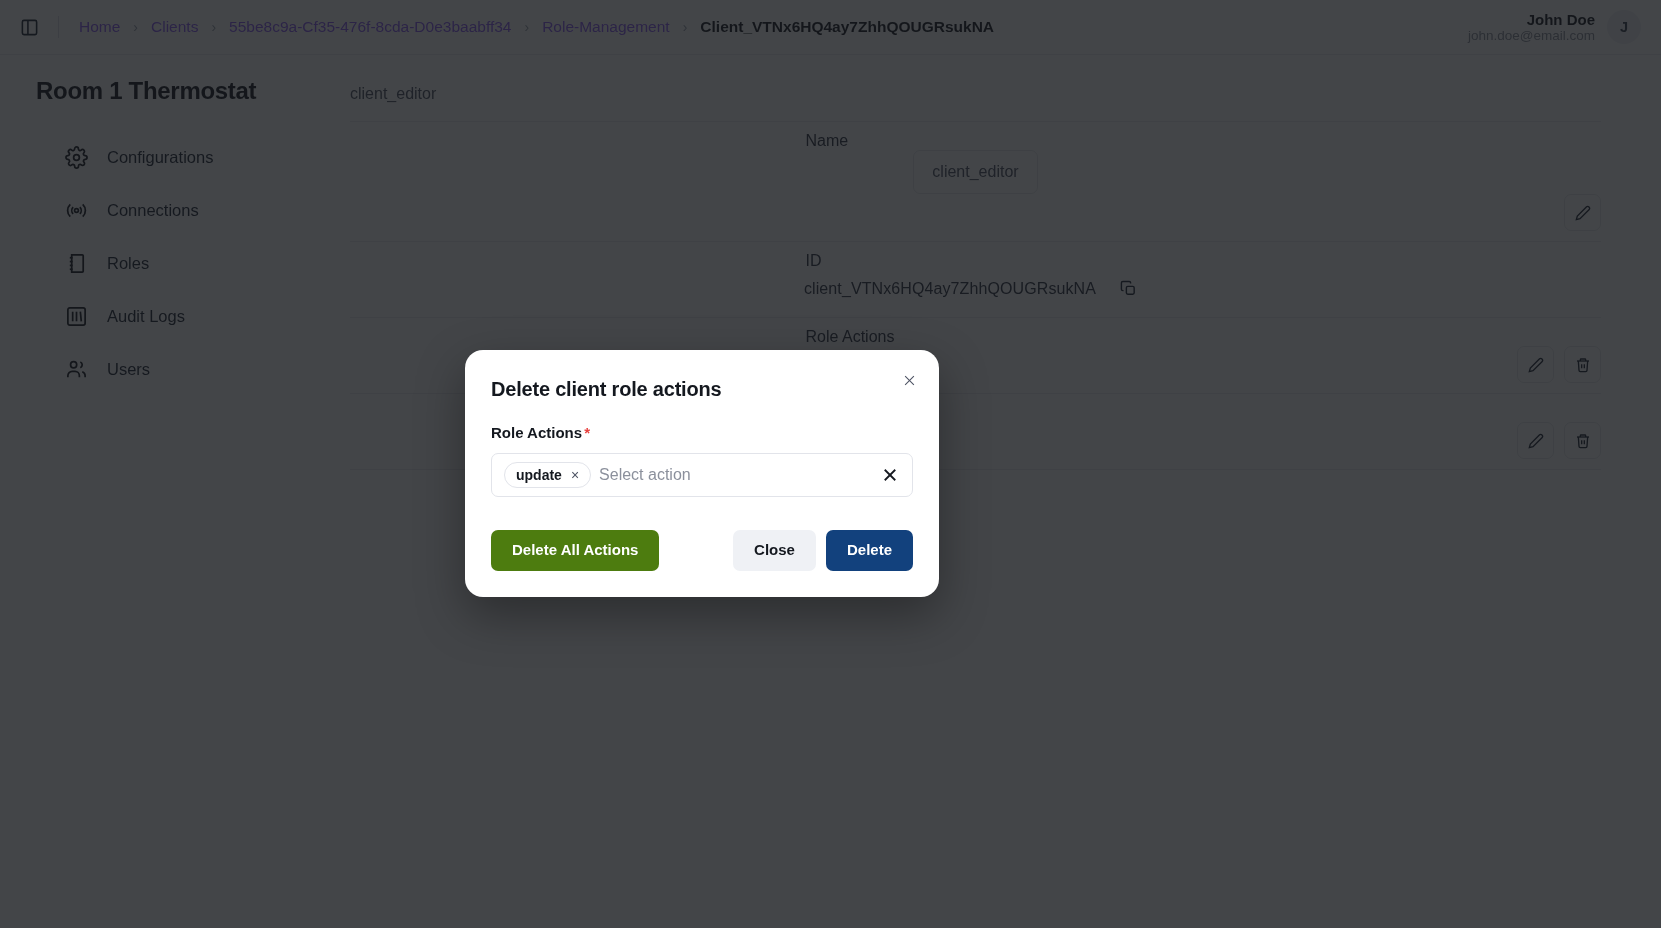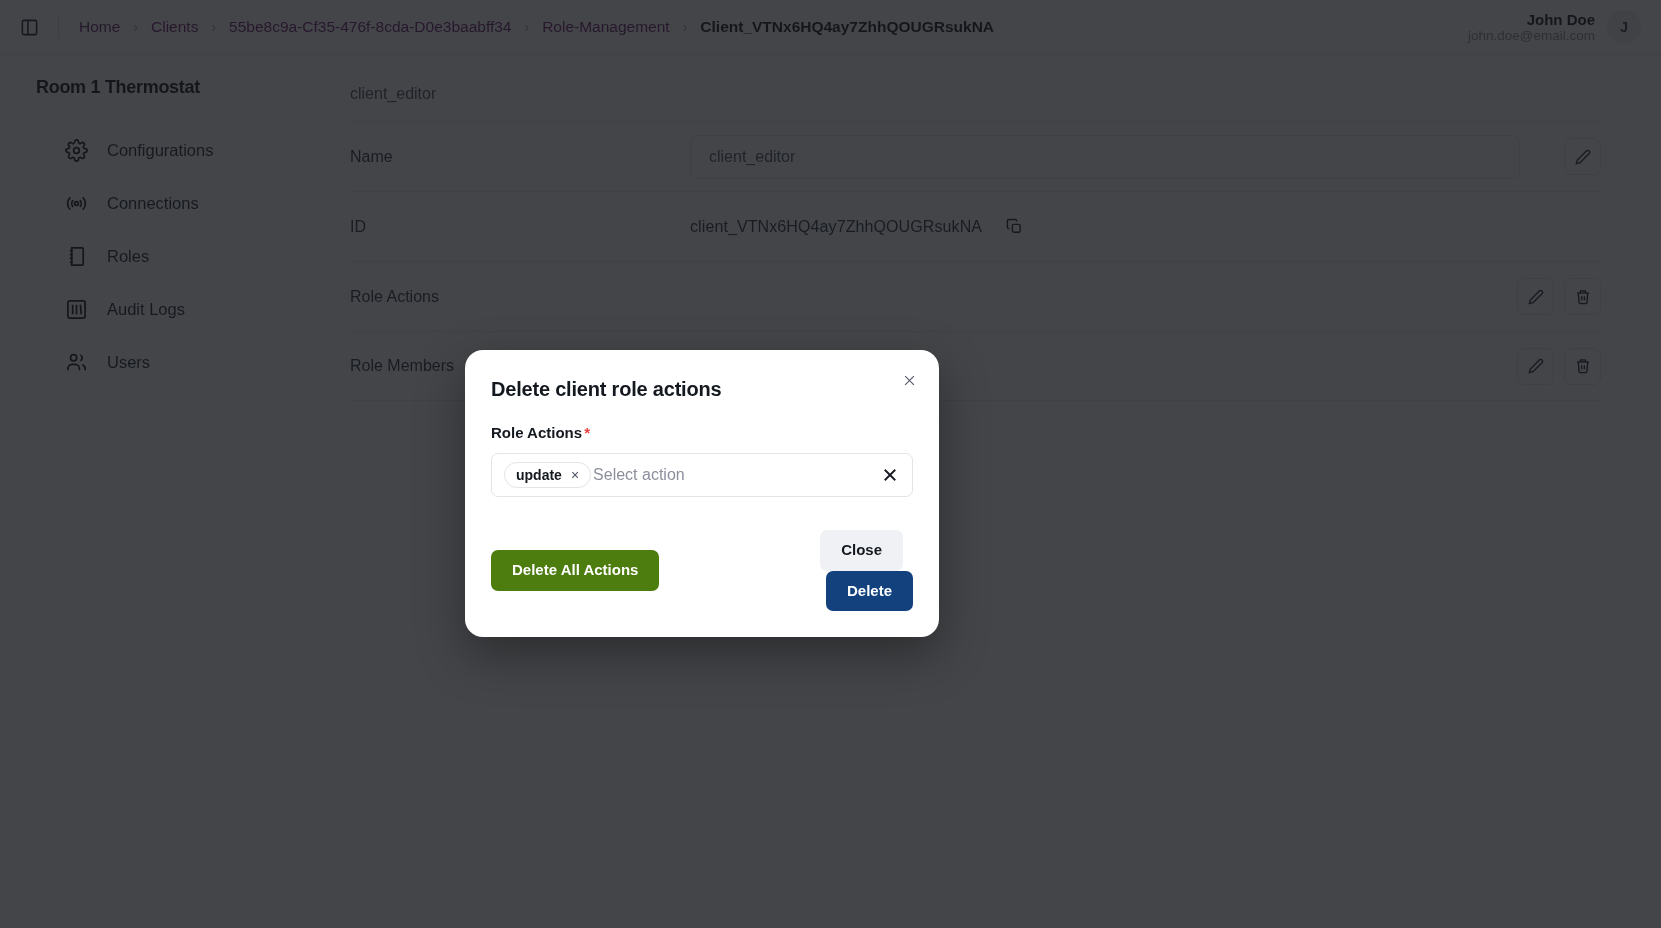--- a/index.html
+++ b/index.html
@@ -50,21 +50,21 @@
   }
   .breadcrumb {
     display: flex;
     align-items: center;
     font-size: 15.5px;
     gap: 2px;
     flex: 1;
     min-width: 0;
   }
   .crumb {
-    color: #701a75;
+    color: #8b5cf6;
     padding: 3px 6px;
     border-radius: 5px;
     white-space: nowrap;
     cursor: pointer;
   }
   .crumb.current {
     color: #14181f;
     font-weight: 600;
     cursor: default;
   }
@@ -96,21 +96,21 @@
 
   
   .body-area { display: flex; height: calc(928px - 55px); }
 
   .sidebar {
     width: 350px;
     padding: 22px 0 0 0;
     flex-shrink: 0;
   }
   .page-title {
-    font-size: 18px;
+    font-size: 24px;
     font-weight: 700;
     color: #14181f;
     padding: 0 0 0 36px;
     letter-spacing: -0.3px;
   }
   .nav-list { margin-top: 30px; }
   .nav-item {
     display: flex;
     align-items: center;
     gap: 19px;
@@ -138,20 +138,21 @@
     font-size: 16px;
     color: #4d5363;
     padding: 8px 0 18px 0;
   }
   .detail-row {
     display: flex;
     align-items: center;
     border-top: 1px solid #ececf0;
     min-height: 70px;
     padding: 10px 0;
+    flex-direction: column;
   }
   .detail-row:last-child { border-bottom: 1px solid #ececf0; }
   .row-label {
     width: 340px;
     flex-shrink: 0;
     font-size: 16px;
     color: #2d3342;
   }
   .row-value {
     flex: 1;
@@ -237,21 +238,21 @@
   }
   .required-star { color: #e8423f; font-weight: 700; margin-left: 2px; }
 
   .multiselect {
     display: flex;
     align-items: center;
     border: 1px solid #e2e4ea;
     border-radius: 7px;
     padding: 8px 10px 8px 12px;
     min-height: 44px;
-    gap: 2px;
+    gap: 8px;
     cursor: text;
     background: #ffffff;
   }
   .chip {
     display: inline-flex;
     align-items: center;
     gap: 9px;
     border: 1px solid #e2e4ea;
     border-radius: 999px;
     padding: 4px 11px;
@@ -293,21 +294,21 @@
     font-size: 15px;
     font-weight: 700;
     padding: 12px 21px;
     cursor: pointer;
     font-family: "Liberation Sans", sans-serif;
     line-height: 1.1;
   }
   .btn-danger { background: #4d7c0f; color: #ffffff; }
   .btn-neutral { background: #eff1f5; color: #14181f; margin-right: 10px; }
   .btn-primary { background: #12417d; color: #ffffff; }
-  .footer-right { margin-left: auto; display: flex; align-items: flex-end; flex-direction: column; }
+  .footer-right { margin-left: auto; display: flex; align-items: flex-start; }
 </style>
 </head>
 <body>
 
 <div id="page-root">
 
   <div class="app">
 
     <div class="topbar">
       <div class="sidebar-toggle">

